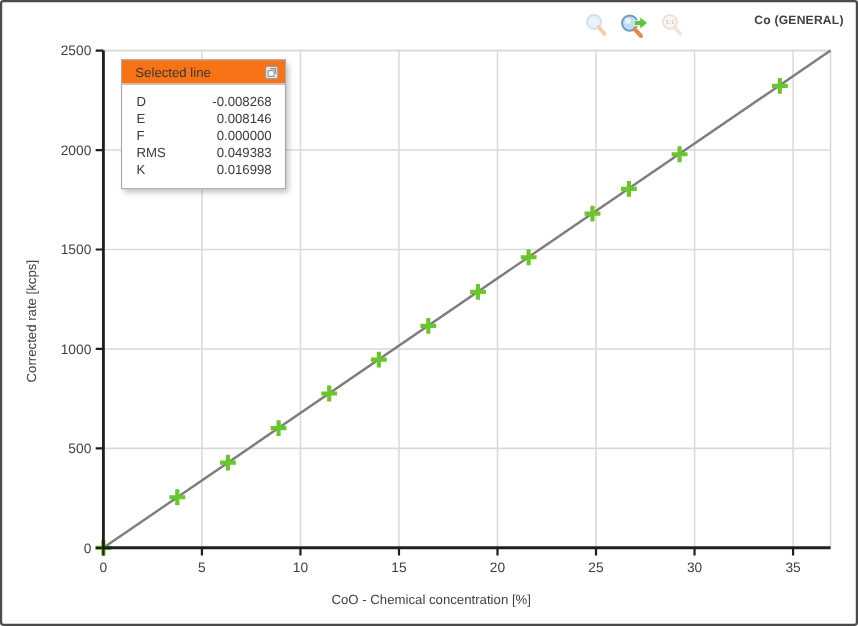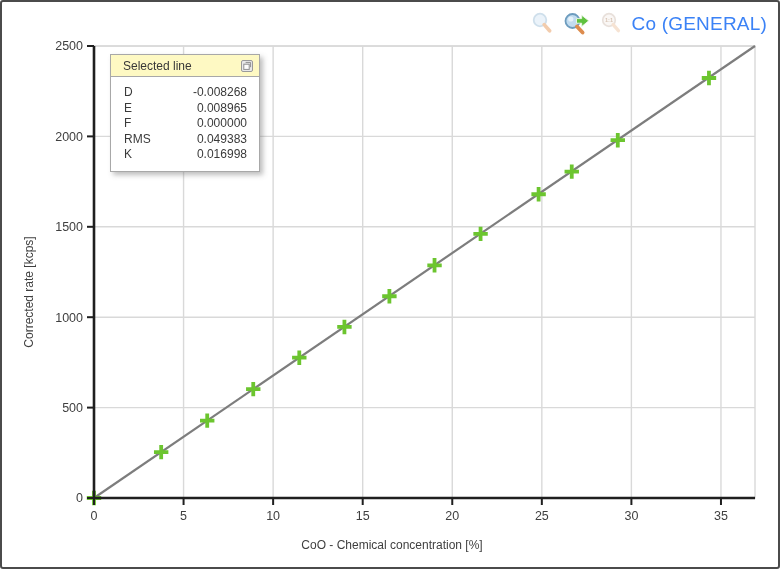--- a/index.html
+++ b/index.html
@@ -14,31 +14,31 @@
   }
   #chart-svg { position:absolute; left:0; top:0; }
 
   
   .toolbar { position:absolute; left:527px; top:8px; display:flex; gap:7px; align-items:center; }
   .tool-btn { width:27px; height:26px; display:inline-flex; align-items:center; justify-content:center; }
   .dim55 { opacity:.55; }
   .dim45 { opacity:.45; }
   .chart-title {
     position:absolute; top:11px; right:11px;
-    font-size:19px; font-weight:normal; color:#3b82f6; letter-spacing:.2px;
+    font-size:11px; font-weight:bold; color:#404040; letter-spacing:.2px;
   }
 
   
   .panel {
     position:absolute; left:108px; top:52px; width:150px;
     box-shadow:3px 3px 5px rgba(110,110,110,.45);
     font-size:12px; color:#3a3a3a;
   }
   .panel-header {
-    height:22px; background:#fef9c3; border:1px solid #a8a8a8; border-bottom:none;
+    height:22px; background:#f97316; border:1px solid #a8a8a8; border-bottom:none;
     display:flex; align-items:center; justify-content:space-between;
     padding:0 5px 0 12px;
   }
   .panel-header-title { color:#383838; }
   .panel-float-icon { width:14px; height:14px; display:inline-flex; }
   .panel-body {
     background:#ffffff; border:1px solid #a8a8a8;
     padding:8px 12px 8px 13px;
   }
   .panel-row { display:flex; justify-content:space-between; line-height:15.6px; }
@@ -148,21 +148,21 @@
         </svg>
       </span>
     </div>
     <div class="panel-body">
       <div class="panel-row">
         <span>D</span>
         <span class="val">-0.008268</span>
       </div>
       <div class="panel-row">
         <span>E</span>
-        <span class="val">0.008965</span>
+        <span class="val">0.008146</span>
       </div>
       <div class="panel-row">
         <span>F</span>
         <span class="val">0.000000</span>
       </div>
       <div class="panel-row">
         <span>RMS</span>
         <span class="val">0.049383</span>
       </div>
       <div class="panel-row">

